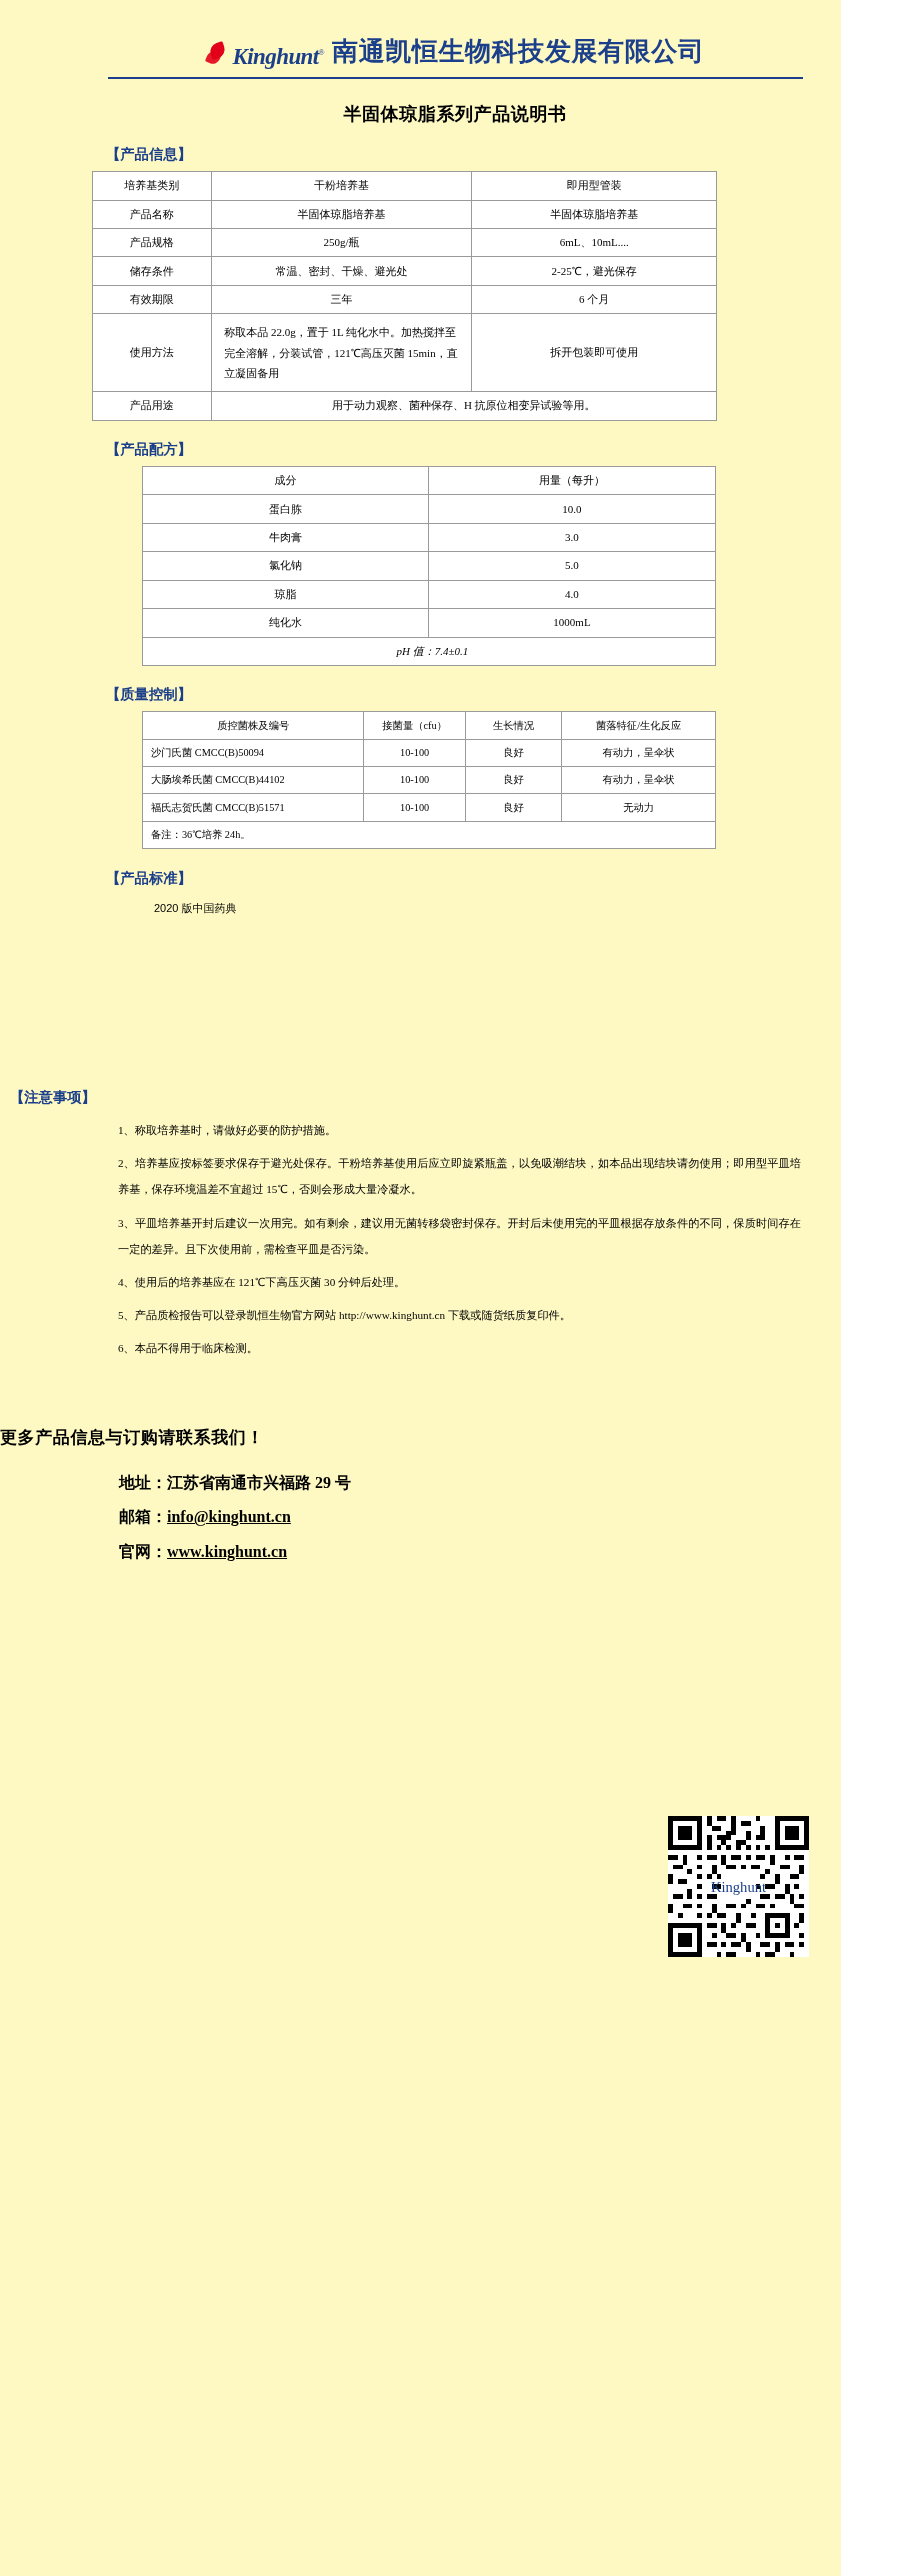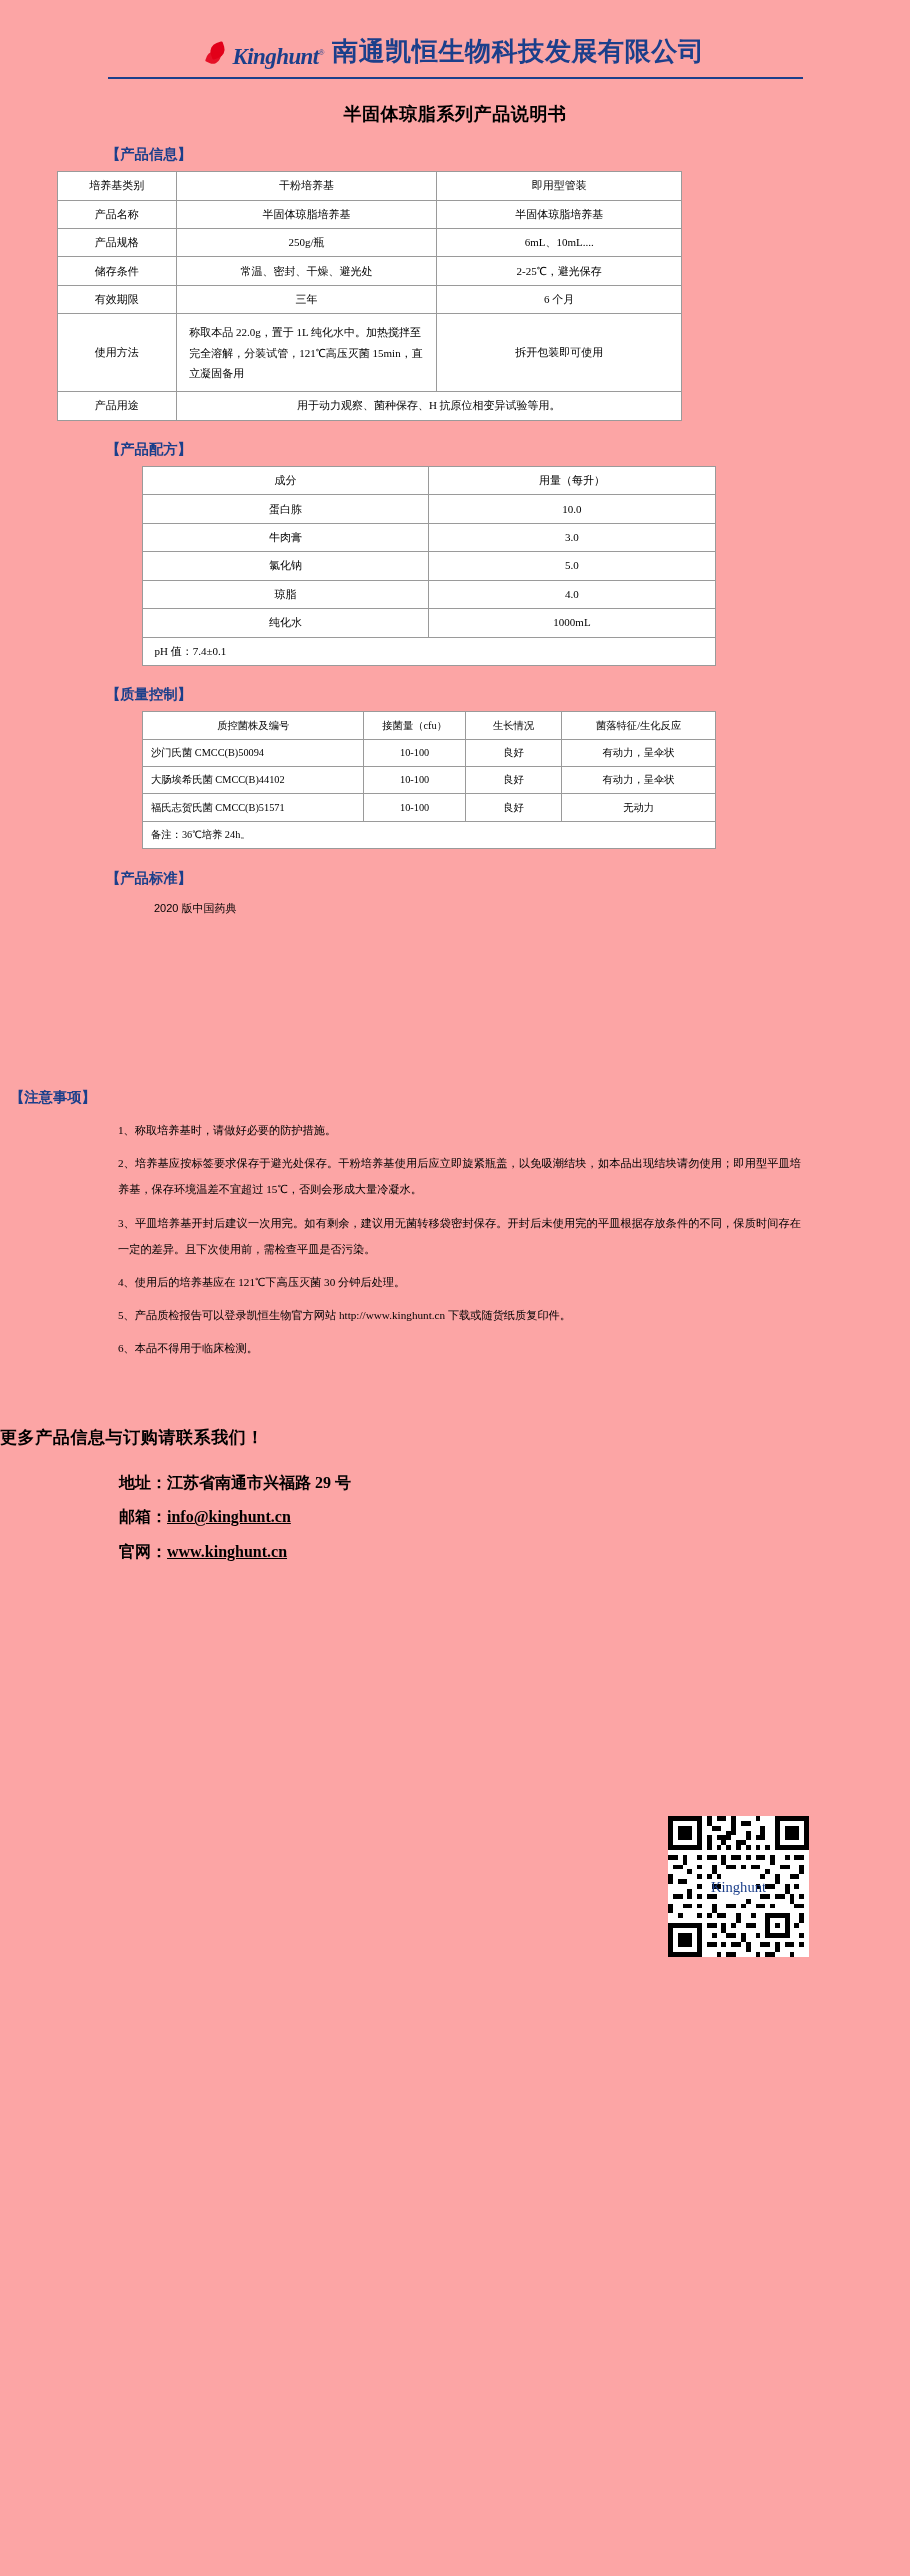--- a/index.html
+++ b/index.html
@@ -6,23 +6,23 @@
     margin: 0;
     padding: 0;
     background: #ffffff;
   }
   body {
     font-family: "Liberation Sans", sans-serif;
     color: #000000;
   }
   .page {
     position: relative;
-    width: 910px;
+    width: 841px;
     height: 2576px;
-    background: #fca5a5;
+    background: #fef9c3;
     box-sizing: border-box;
     overflow: hidden;
   }
   .inner {
     position: absolute;
     left: 0;
     top: 0;
     width: 910px;
     padding: 0;
   }
@@ -140,38 +140,39 @@
     text-align: center;
     vertical-align: middle;
     font-weight: normal;
     line-height: 1.55;
   }
   table.doc th {
     font-weight: normal;
   }
 
   
-  #info-table { width: 625px; margin-left: 57px; }
+  #info-table { width: 625px; margin-left: 92px; }
   #info-table td:nth-child(1) { width: 118px; }
   #info-table td:nth-child(2) { width: 254px; }
   #info-table td:nth-child(3) { width: 254px; }
   #info-table td.method-text {
     text-align: left;
     padding: 8px 12.6px;
     line-height: 1.85;
   }
   #info-table td.span-wide { text-align: center; }
 
   
   #formula-table { width: 574px; margin-left: 142px; }
   #formula-table td:nth-child(1) { width: 287px; }
   #formula-table td:nth-child(2) { width: 287px; }
   #formula-table td.ph {
-    text-align: left;
+    text-align: center;
     padding-left: 11.5px;
+    font-style: italic;
   }
 
   
   #qc-table { width: 574px; margin-left: 142px; font-size: 10.3px; }
   #qc-table td.strain { text-align: left; padding-left: 8px; width: 224px; }
   #qc-table td.c2 { width: 98px; }
   #qc-table td.c3 { width: 95px; }
   #qc-table td.c4 { width: 158px; }
   #qc-table td.note { text-align: left; padding-left: 8px; }
 

